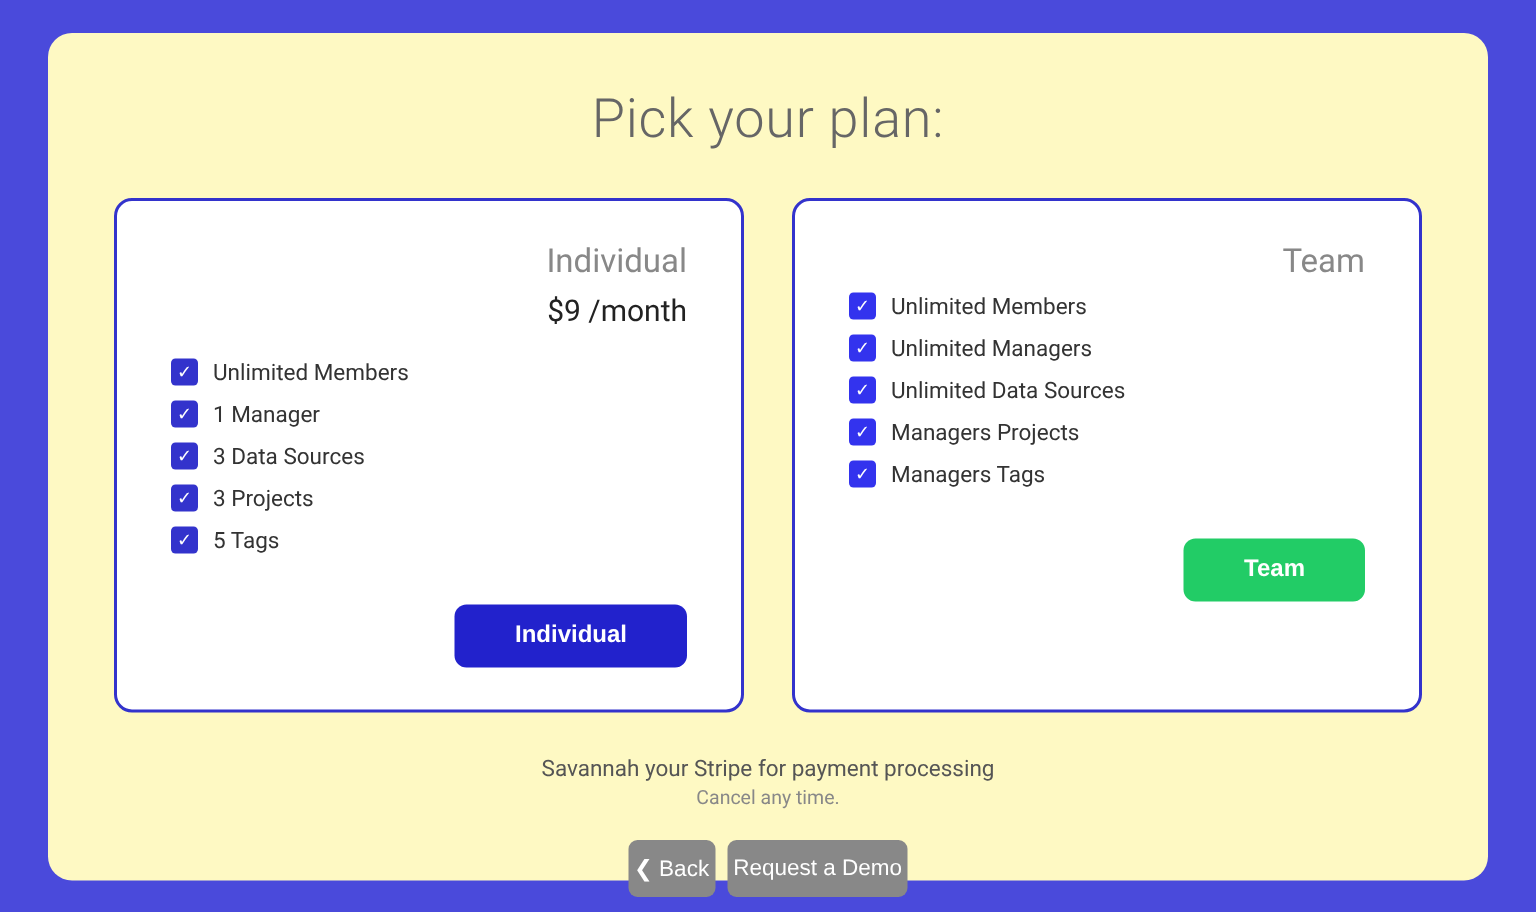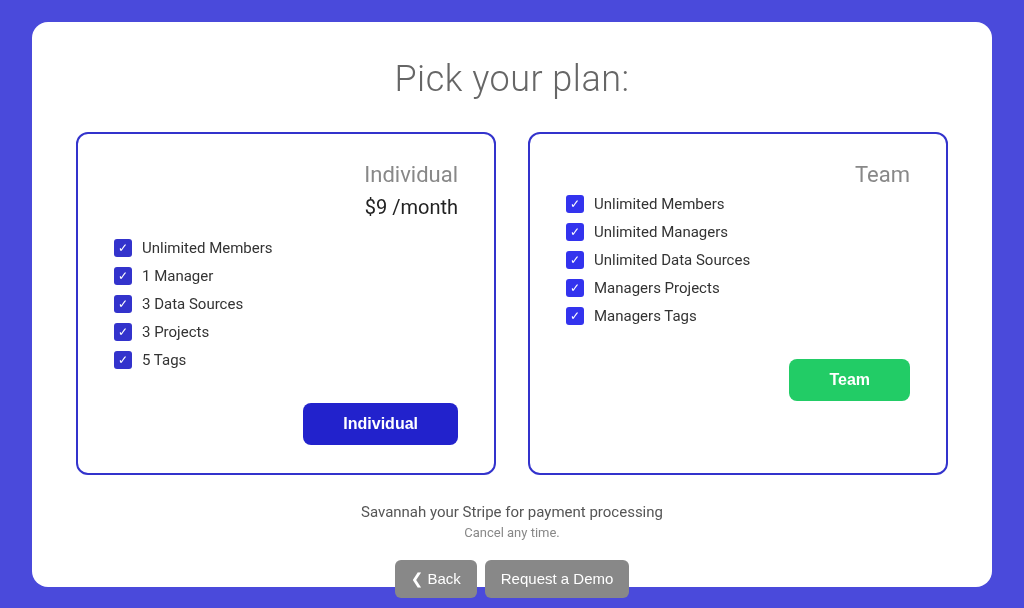--- a/index.html
+++ b/index.html
@@ -12,21 +12,21 @@
       width: 1024px;
       height: 608px;
       background: #4a4adb;
       display: flex;
       align-items: center;
       justify-content: center;
       font-family: -apple-system, BlinkMacSystemFont, 'Segoe UI', Roboto, sans-serif;
     }
 
     .main-container {
-      background: #ffffff;
+      background: #fef9c3;
       border-radius: 16px;
       width: 960px;
       height: 565px;
       display: flex;
       flex-direction: column;
       align-items: center;
       padding: 36px 40px 32px;
     }
 
     .page-title {
@@ -133,21 +133,21 @@
       text-align: center;
       margin-bottom: 20px;
     }
 
     .bottom-buttons {
       display: flex;
       gap: 8px;
     }
 
     .btn-secondary {
-      padding: 10px 16px;
+      padding: 10px 4px;
       border-radius: 6px;
       border: none;
       cursor: pointer;
       font-size: 15px;
       font-weight: 500;
       color: white;
       background: #888;
     }
   </style>
 </head>

